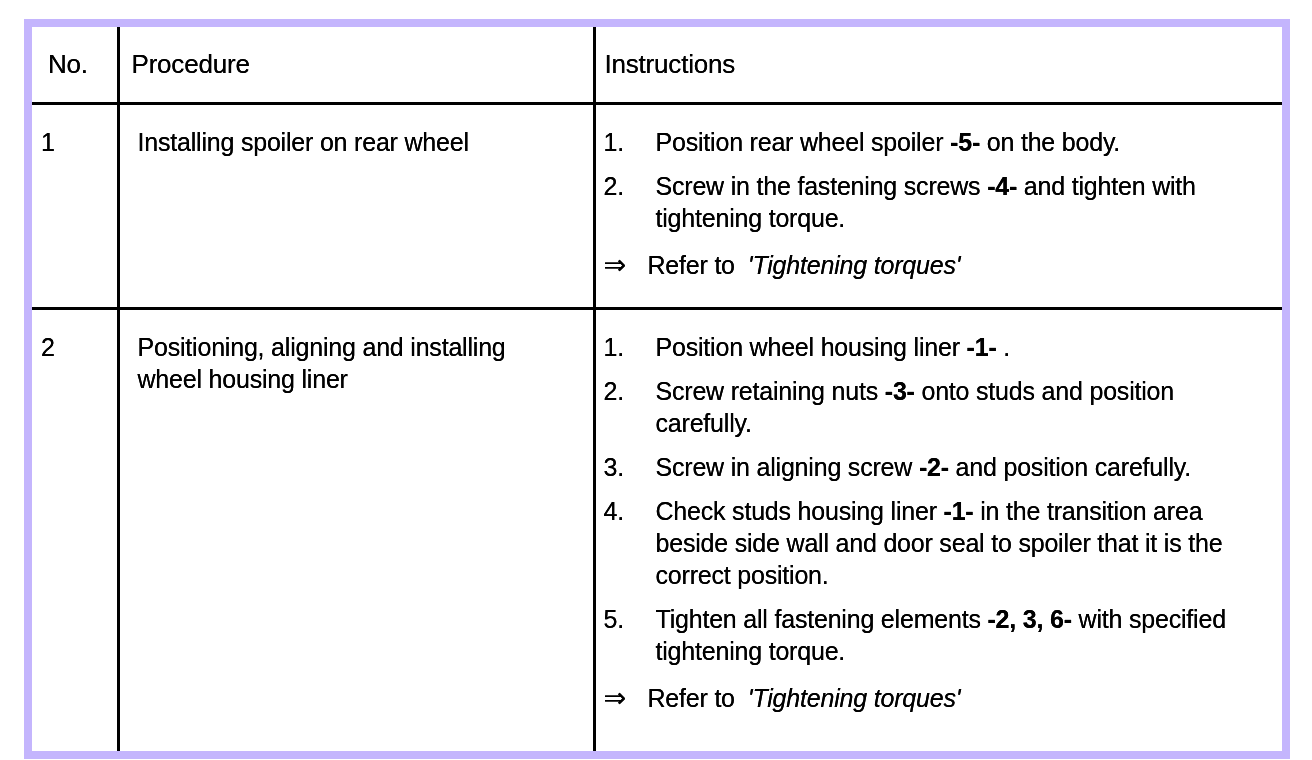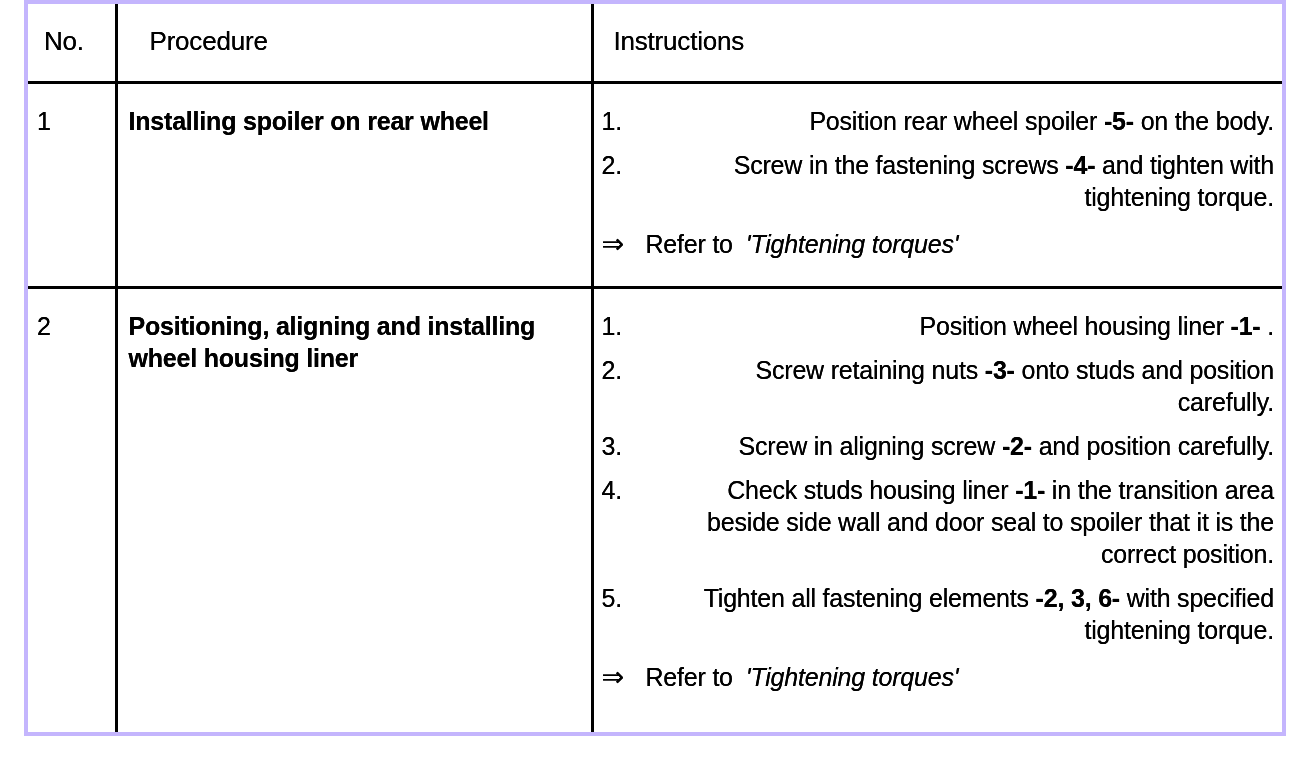--- a/index.html
+++ b/index.html
@@ -13,66 +13,65 @@
     color: #000000;
   }
   
   .scan {
     text-shadow: 0 0 0.6px #000;
     letter-spacing: -0.2px;
   }
   .doc-table {
     position: absolute;
     left: 24px;
-    top: 0;
+    top: 19px;
     width: 1258px;
     border-collapse: collapse;
     table-layout: fixed;
-    border: 4px solid #c4b5fd;
+    border: 8px solid #c4b5fd;
   }
   .doc-table th, .doc-table td {
     border: 3px solid #000;
     vertical-align: top;
     text-align: left;
     font-weight: normal;
     box-sizing: border-box;
   }
   thead tr { height: 80px; }
   tbody tr.row-1 { height: 205px; }
   tbody tr.row-2 { height: 447px; }
 
   th {
     font-size: 26px;
     font-weight: bold;
     padding: 22px 0 0 0;
     line-height: 30px;
   }
   th.col-no     { padding-left: 16px; }
-  th.col-proc   { padding-left: 32px; }
-  th.col-instr  { padding-left: 20px; }
+  th.col-proc   { padding-left: 12px; }
+  th.col-instr  { padding-left: 9px; }
 
   td {
     font-size: 25px;
     line-height: 32px;
     padding: 21px 0 0 0;
   }
   td.col-no    { padding-left: 9px; }
-  td.col-proc  { padding-left: 11px; padding-right: 20px; font-weight: bold; }
+  td.col-proc  { padding-left: 18px; padding-right: 20px; }
   td.col-instr { padding-left: 8px;  padding-right: 8px; }
 
   .step {
     display: flex;
     margin-bottom: 12px;
   }
   .step-num {
     flex: 0 0 52px;
   }
   .step-text {
     flex: 1;
-    text-align: right;
   }
   .step-text b { font-weight: bold; }
 
   .refer {
     display: flex;
     align-items: baseline;
     margin-top: 15px;
   }
   .refer-arrow {
     flex: 0 0 44px;

